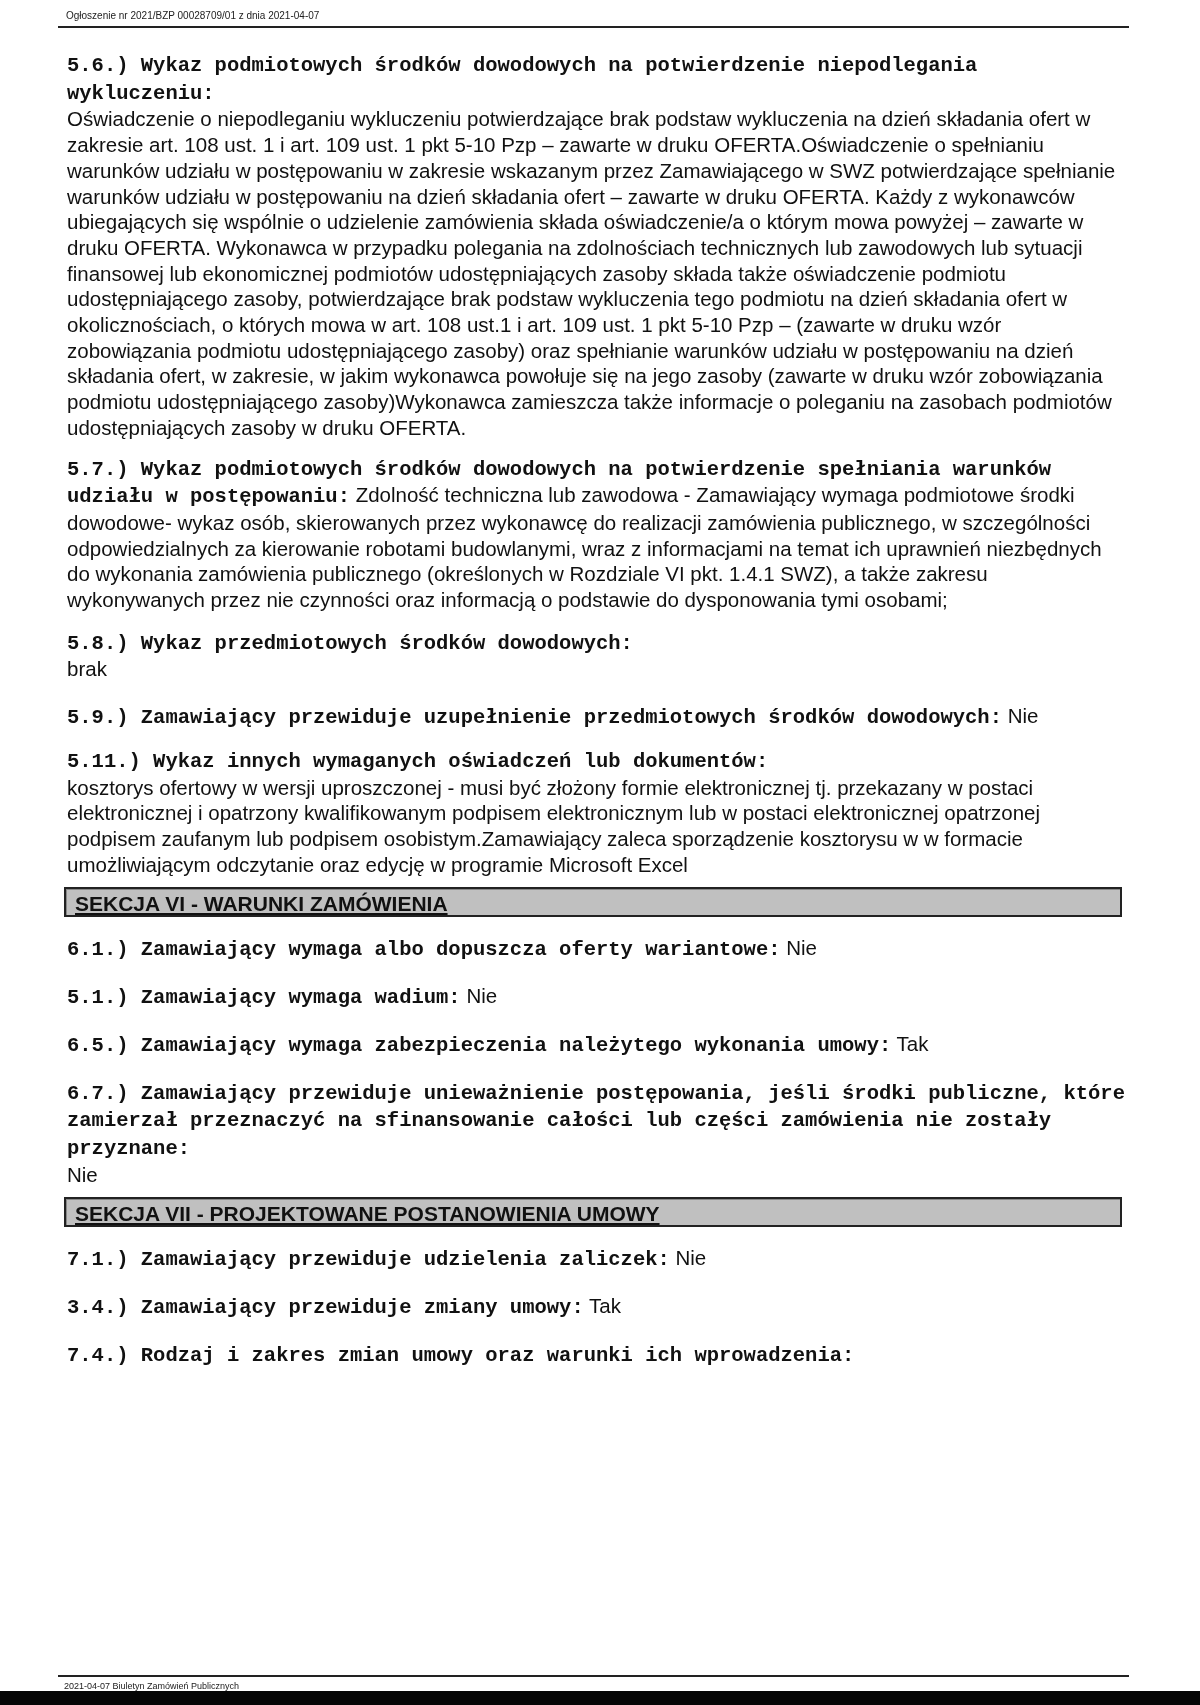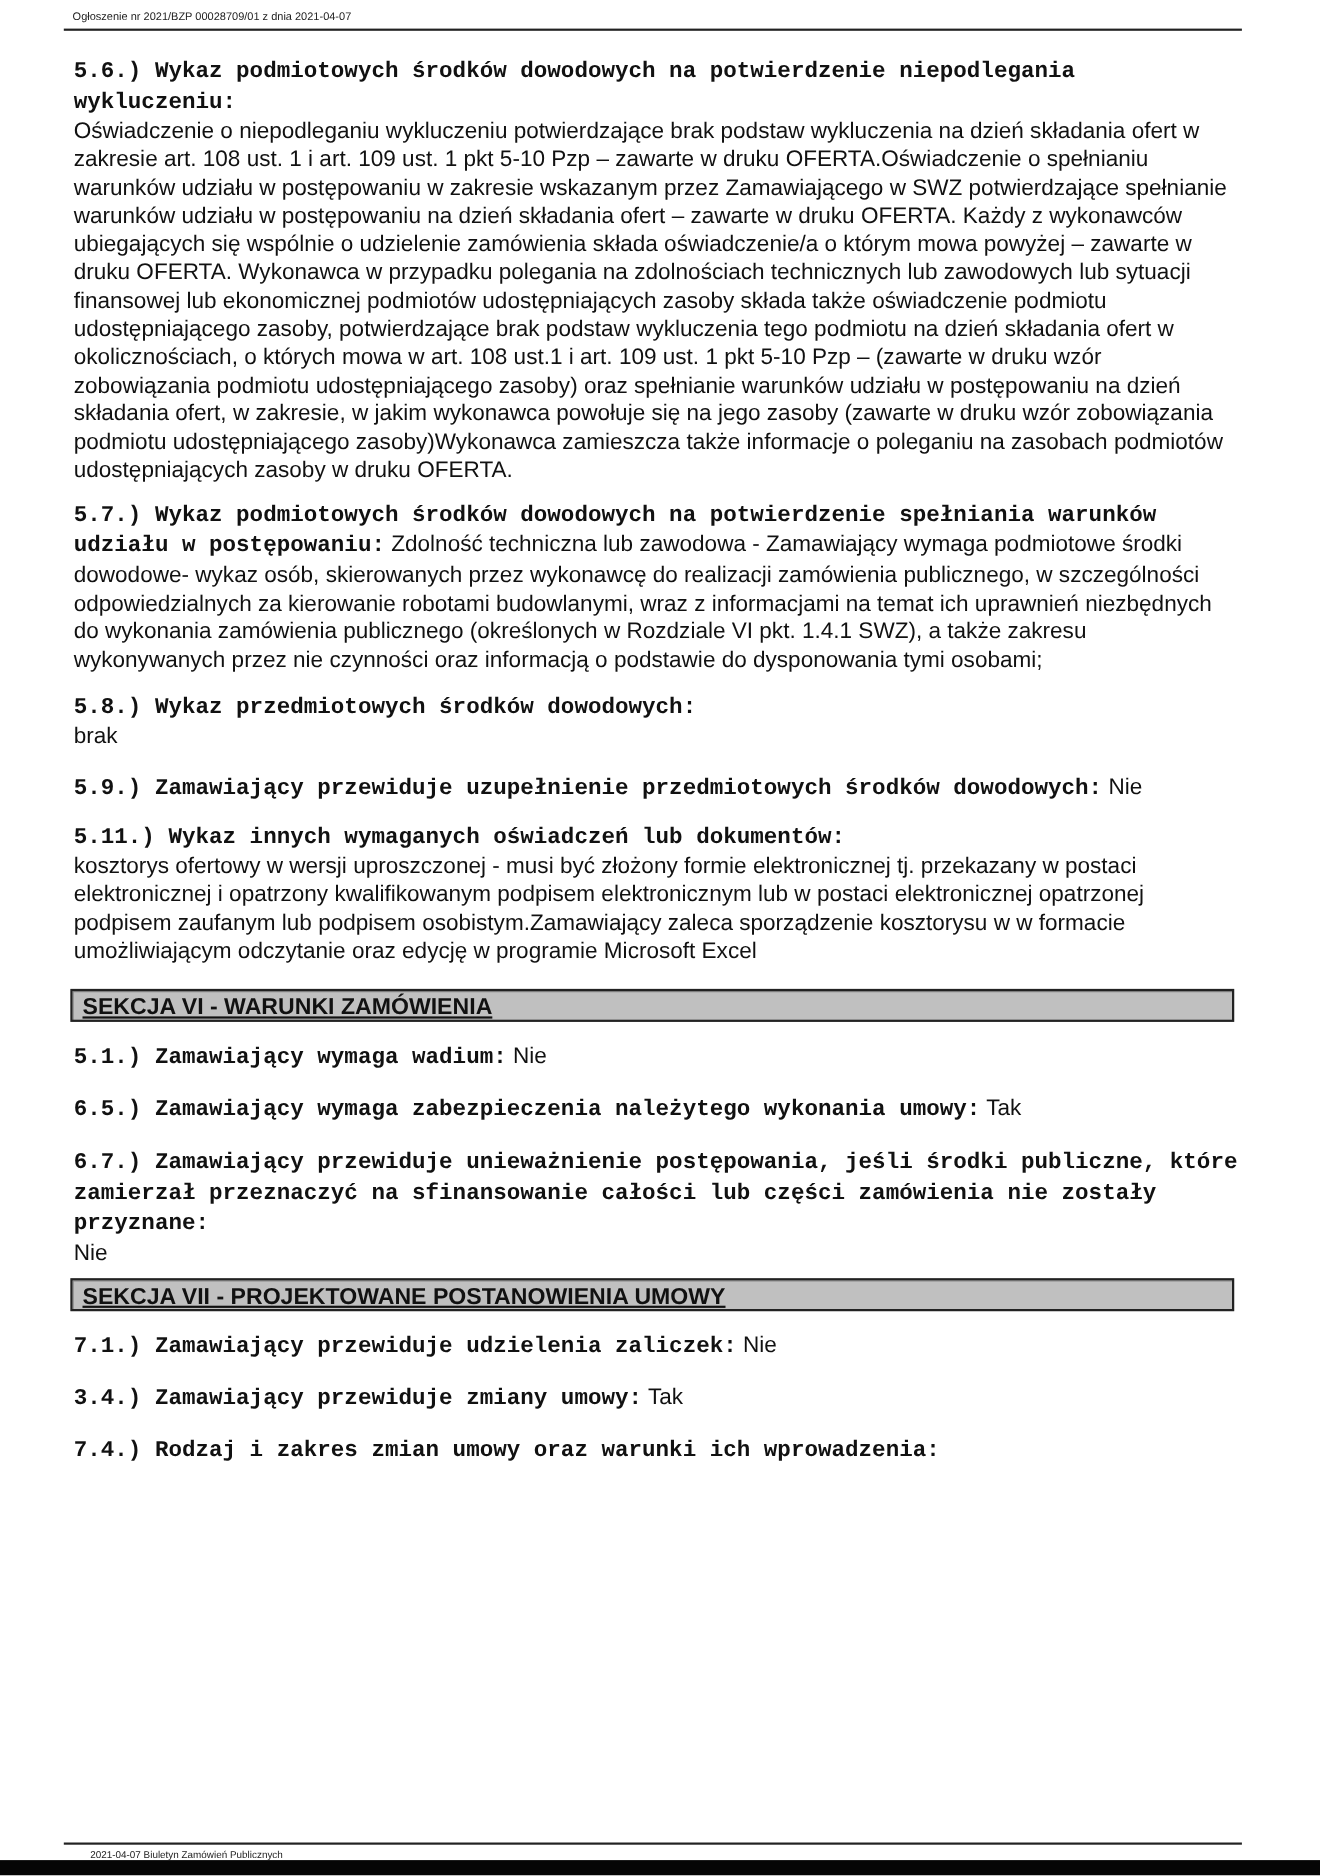--- a/index.html
+++ b/index.html
@@ -24,21 +24,21 @@
     margin: 0 0 18px -3px; width: 1058px; height: 30px; line-height: 30px;
     font-weight: bold; font-size: 21px; padding-left: 9px; box-sizing: border-box;
     box-shadow: inset 1px 1px 0 #888;
     text-decoration: underline;
   }
   .gap-q { margin-bottom: 20px; }
   .page-footer {
     position: absolute; left: 58px; top: 1675px; width: 1071px; height: 14px;
     border-top: 2px solid #222; font-size: 9px; color: #222; line-height: 14px;
   }
-  .footer-left { position: absolute; left: 24px; top: 2px; }
+  .footer-left { position: absolute; left: 6px; top: 2px; }
   .footer-right { position: absolute; right: 12px; top: 2px; margin-top: 40px; }
   .bottom-band { position: absolute; left: 0; top: 1691px; width: 1200px; height: 14px; background: #050505; }
 </style>
 </head>
 <body>
 
 <div class="page-header">
   <span>Ogłoszenie nr 2021/BZP 00028709/01 z dnia 2021-04-07</span>
 </div>
 
@@ -52,26 +52,30 @@
     <span>Zdolność techniczna lub zawodowa - Zamawiający wymaga podmiotowe środki dowodowe- wykaz osób, skierowanych przez wykonawcę do realizacji zamówienia publicznego, w szczególności odpowiedzialnych za kierowanie robotami budowlanymi, wraz z informacjami na temat ich uprawnień niezbędnych do wykonania zamówienia publicznego (określonych w Rozdziale VI pkt. 1.4.1 SWZ), a także zakresu wykonywanych przez nie czynności oraz informacją o podstawie do dysponowania tymi osobami;</span>
   </p>
   <p class="para" style="margin-bottom:21px">
     <b>5.8.) Wykaz przedmiotowych środków dowodowych:</b><br>
     <span>brak</span>
   </p>
   <p class="para" style="margin-bottom:16px">
     <b>5.9.) Zamawiający przewiduje uzupełnienie przedmiotowych środków dowodowych:</b>
     <span>Nie</span>
   </p>
-  <p class="para" style="margin-bottom:22px">
+  <p class="para" style="margin-bottom:10px">
     <b>5.11.) Wykaz innych wymaganych oświadczeń lub dokumentów:</b><br>
     <span>kosztorys ofertowy w wersji uproszczonej - musi być złożony formie elektronicznej tj. przekazany w postaci elektronicznej i opatrzony kwalifikowanym podpisem elektronicznym lub w postaci elektronicznej opatrzonej podpisem zaufanym lub podpisem osobistym.Zamawiający zaleca sporządzenie kosztorysu w w formacie umożliwiającym odczytanie oraz edycję w programie Microsoft Excel</span>
   </p>
 
   <div class="section-box">SEKCJA VI - WARUNKI ZAMÓWIENIA</div>
+  <p class="para gap-q">
+    <b>6.1.) Zamawiający wymaga albo dopuszcza oferty wariantowe:</b>
+    <span>Nie</span>
+  </p>
   <p class="para gap-q">
     <b>5.1.) Zamawiający wymaga wadium:</b>
     <span>Nie</span>
   </p>
   <p class="para gap-q">
     <b>6.5.) Zamawiający wymaga zabezpieczenia należytego wykonania umowy:</b>
     <span>Tak</span>
   </p>
   <p class="para" style="margin-bottom:10px">
     <b>6.7.) Zamawiający przewiduje unieważnienie postępowania, jeśli środki publiczne, które zamierzał przeznaczyć na sfinansowanie całości lub części zamówienia nie zostały przyznane:</b><br>

